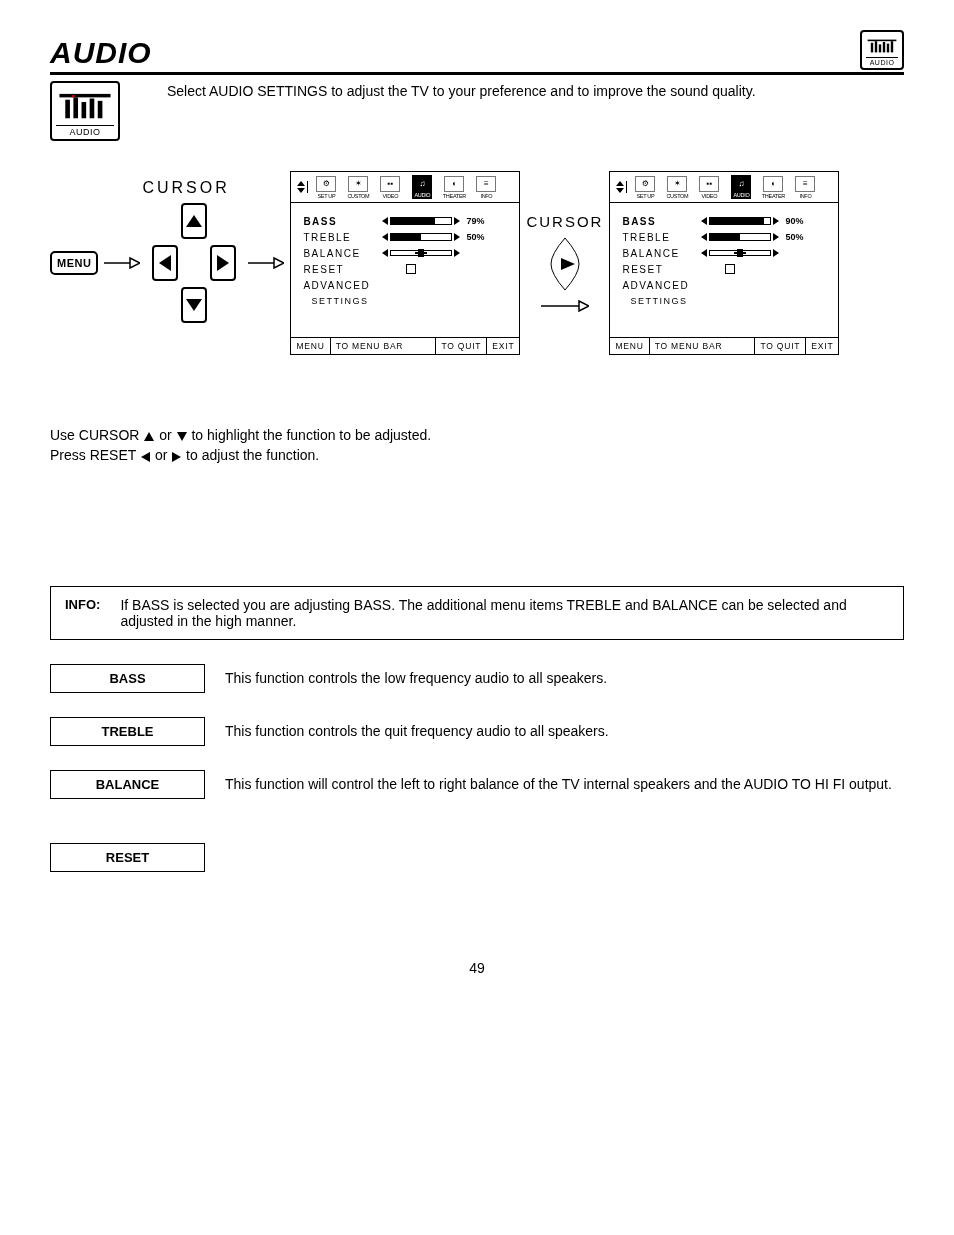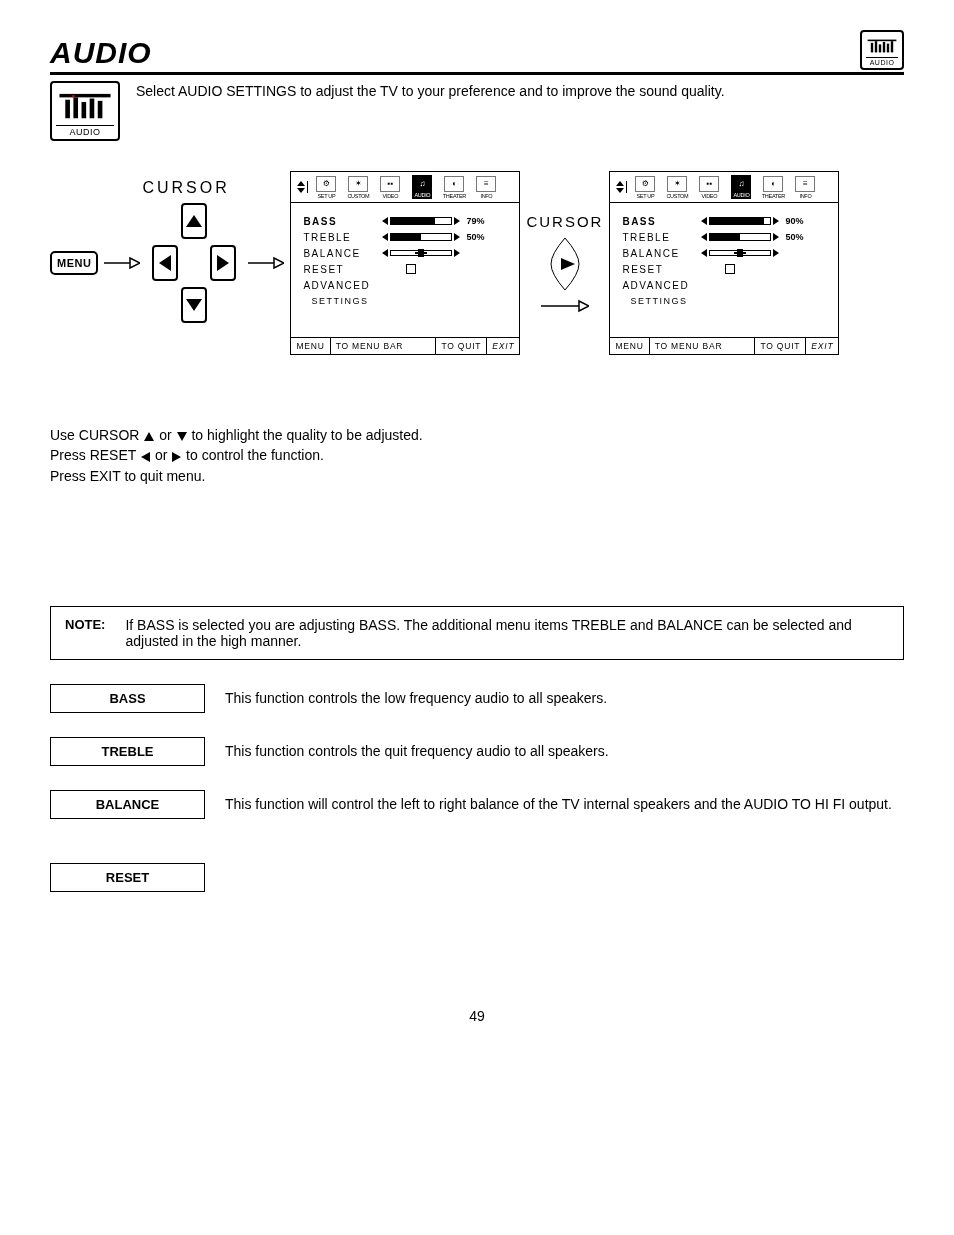--- a/index.html
+++ b/index.html
@@ -14,21 +14,21 @@
   }
   .header-row { display: flex; justify-content: space-between; align-items: flex-end; margin-bottom: 2px; }
   .page-title { font-size: 30px; font-weight: bold; font-style: italic; letter-spacing: 1px; }
   .audio-icon-box { border: 2px solid #000; border-radius: 4px; padding: 3px 4px 2px; display: flex; flex-direction: column; align-items: center; }
   .audio-icon-box.left { width: 70px; height: 60px; }
   .audio-icon-box.right { width: 44px; height: 40px; }
   .eq-svg { width: 100%; flex: 1; }
   .audio-icon-label { font-size: 7px; text-align: center; border-top: 1px solid #000; width: 100%; padding-top: 1px; letter-spacing: 0.5px;}
   .hr-thick { border: none; border-top: 3px solid #000; margin: 2px 0 6px 0; }
   .intro-row { display: flex; gap: 16px; align-items: flex-start; }
-  .intro-text { font-size: 14px; margin-top: 2px; }
+  .intro-text { font-size: 14px; margin-top: 2px; margin-left: 31px; }
   .middle-area { margin-top: 30px; display: flex; align-items: center; gap: 6px; padding-left: 0px;}
   .menu-btn-group { display: flex; flex-direction: column; align-items: center; gap: 2px; position:relative;}
   .cursor-label { font-size: 16px; letter-spacing: 3px; font-family: Arial, sans-serif; }
   .menu-btn { border: 2.5px solid #000; border-radius: 5px; padding: 4px 5px; font-size: 11px; font-weight: bold; letter-spacing: 0.5px;}
   .dpad-wrap { position: relative; width: 96px; height: 120px; }
   .chev-up, .chev-down, .chev-left, .chev-right {
     position: absolute; width: 26px; height: 36px; border: 2px solid #000; border-radius: 4px;
     display: flex; align-items: center; justify-content: center;
   }
   .chev-up { left: 35px; top: 0; width:26px; height:36px;}
@@ -65,34 +65,34 @@
   .slider .fill { position:absolute; left:0; top:0; bottom:0; background:#000;}
   .balance-slider { width:62px; height:6px; border:1px solid #000; position:relative; background:#fff; }
   .balance-slider .center { position:absolute; left:50%; width:6px; top:-2px; bottom:-2px; background:#000; margin-left:-3px;}
   .balance-slider .halfl{position:absolute; right:50%; width:4px; top:1px; bottom:1px; background:#000; margin-right:2px;}
   .balance-slider .halfr{position:absolute; left:50%; width:4px; top:1px; bottom:1px; background:#000; margin-left:2px;}
   .pct { font-size:9px; font-weight:bold; padding-left:2px;}
   .pct.norm { font-weight:bold;}
   .checkbox { width:10px; height:10px; border:1px solid #000; }
   .osd-footer { display:flex; border-top:1px solid #000; font-size:8.5px; letter-spacing:0.8px;}
   .osd-footer div { padding:3px 5px; border-right:1px solid #000; }
-  .osd-footer div:last-child { border-right:none;font-style:italic; }
+  .osd-footer div:last-child { border-right:none; }
   .cursor-nav { display:flex; flex-direction:column; align-items:center; gap:4px;}
   .instruction-block { margin-top: 70px; line-height: 1.45; font-size:14px;}
   .inline-tri { display:inline-block; width:0; height:0; vertical-align:middle; margin:0 1px;}
   .inline-tri.up { border-left:5px solid transparent; border-right:5px solid transparent; border-bottom:9px solid #000;}
   .inline-tri.down { border-left:5px solid transparent; border-right:5px solid transparent; border-top:9px solid #000;}
   .inline-tri.left { border-top:5px solid transparent; border-bottom:5px solid transparent; border-right:9px solid #000;}
   .inline-tri.right { border-top:5px solid transparent; border-bottom:5px solid transparent; border-left:9px solid #000;}
   .note-box { border:1px solid #000; margin-top: 120px; padding: 10px 14px; display:flex; gap:20px; font-size:14px;}
   .note-label { font-weight:bold; font-size:13px;}
   .def-row { display:flex; align-items:center; gap:20px; margin-top:24px;}
   .def-box { border:1px solid #000; width:155px; padding:6px 4px; text-align:center; font-weight:bold; font-size:13px;}
   .def-text { font-size:14px; flex:1;}
-  .page-number { text-align:center; margin-top:116px; font-size:14px;}
+  .page-number { text-align:center; margin-top:88px; font-size:14px;}
 </style>
 </head>
 <body>
 
 <div class="header-row">
   <div class="page-title">AUDIO</div>
   <div class="audio-icon-box right">
     <svg class="eq-svg" viewBox="0 0 40 24">
       <rect x="2" y="4" width="36" height="2" fill="#000"></rect>
       <rect x="6" y="8" width="3" height="12" fill="#000"></rect>
@@ -336,30 +336,29 @@
       <div>MENU</div>
       <div style="flex:1;">TO MENU BAR</div>
       <div>TO QUIT</div>
       <div>EXIT</div>
     </div>
   </div>
 </div>
 
 <div class="instruction-block">
   <div>
-    <span>Use CURSOR </span><span class="inline-tri up"></span><span> or </span><span class="inline-tri down"></span><span> to highlight the quality to be adjusted.</span>
+    <span>Use CURSOR </span><span class="inline-tri up"></span><span> or </span><span class="inline-tri down"></span><span> to highlight the function to be adjusted.</span>
   </div>
   <div>
-    <span>Press RESET </span><span class="inline-tri left"></span><span> or </span><span class="inline-tri right"></span><span> to control the function.</span>
-  </div>
-  <div>Press EXIT to quit menu.</div>
+    <span>Press RESET </span><span class="inline-tri left"></span><span> or </span><span class="inline-tri right"></span><span> to adjust the function.</span>
+  </div>
 </div>
 
 <div class="note-box">
-  <div class="note-label">NOTE:</div>
+  <div class="note-label">INFO:</div>
   <div>If BASS is selected you are adjusting BASS.  The additional menu items TREBLE and BALANCE can be selected and adjusted in the high manner.</div>
 </div>
 
 <div class="def-row">
   <div class="def-box">BASS</div>
   <div class="def-text">This function controls the low frequency audio to all speakers.</div>
 </div>
 <div class="def-row">
   <div class="def-box">TREBLE</div>
   <div class="def-text">This function controls the quit frequency audio to all speakers.</div>

